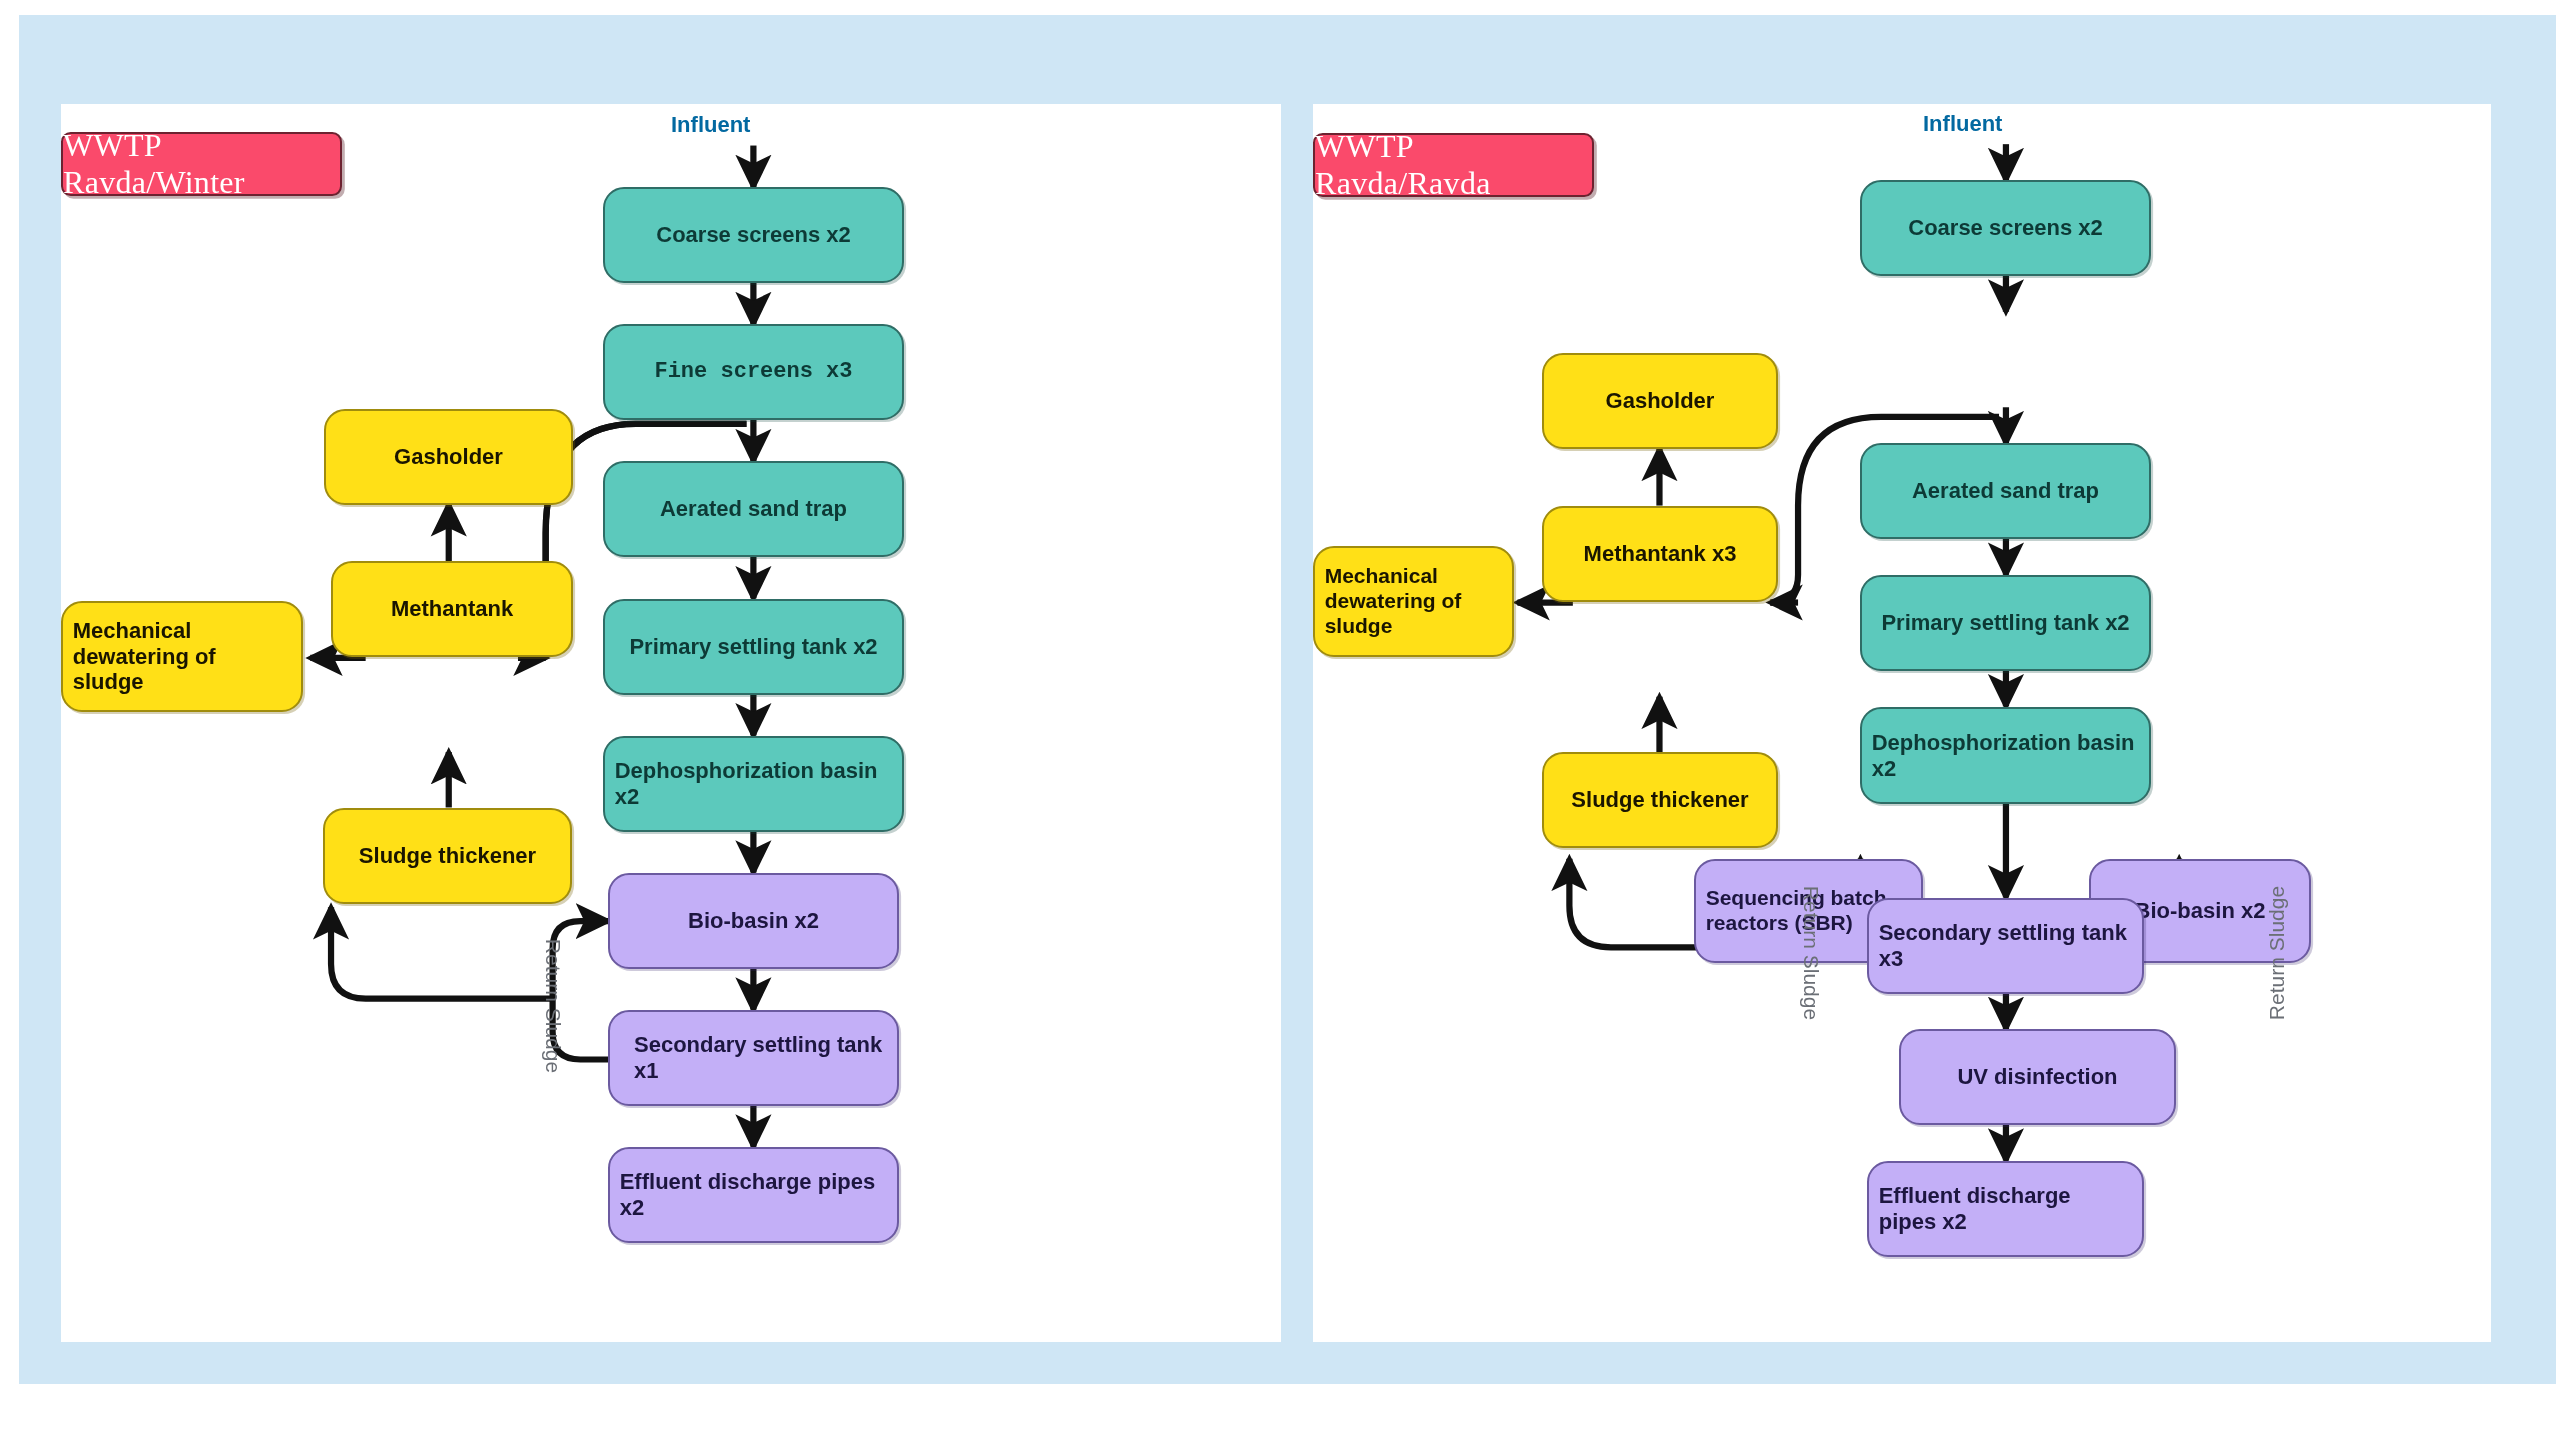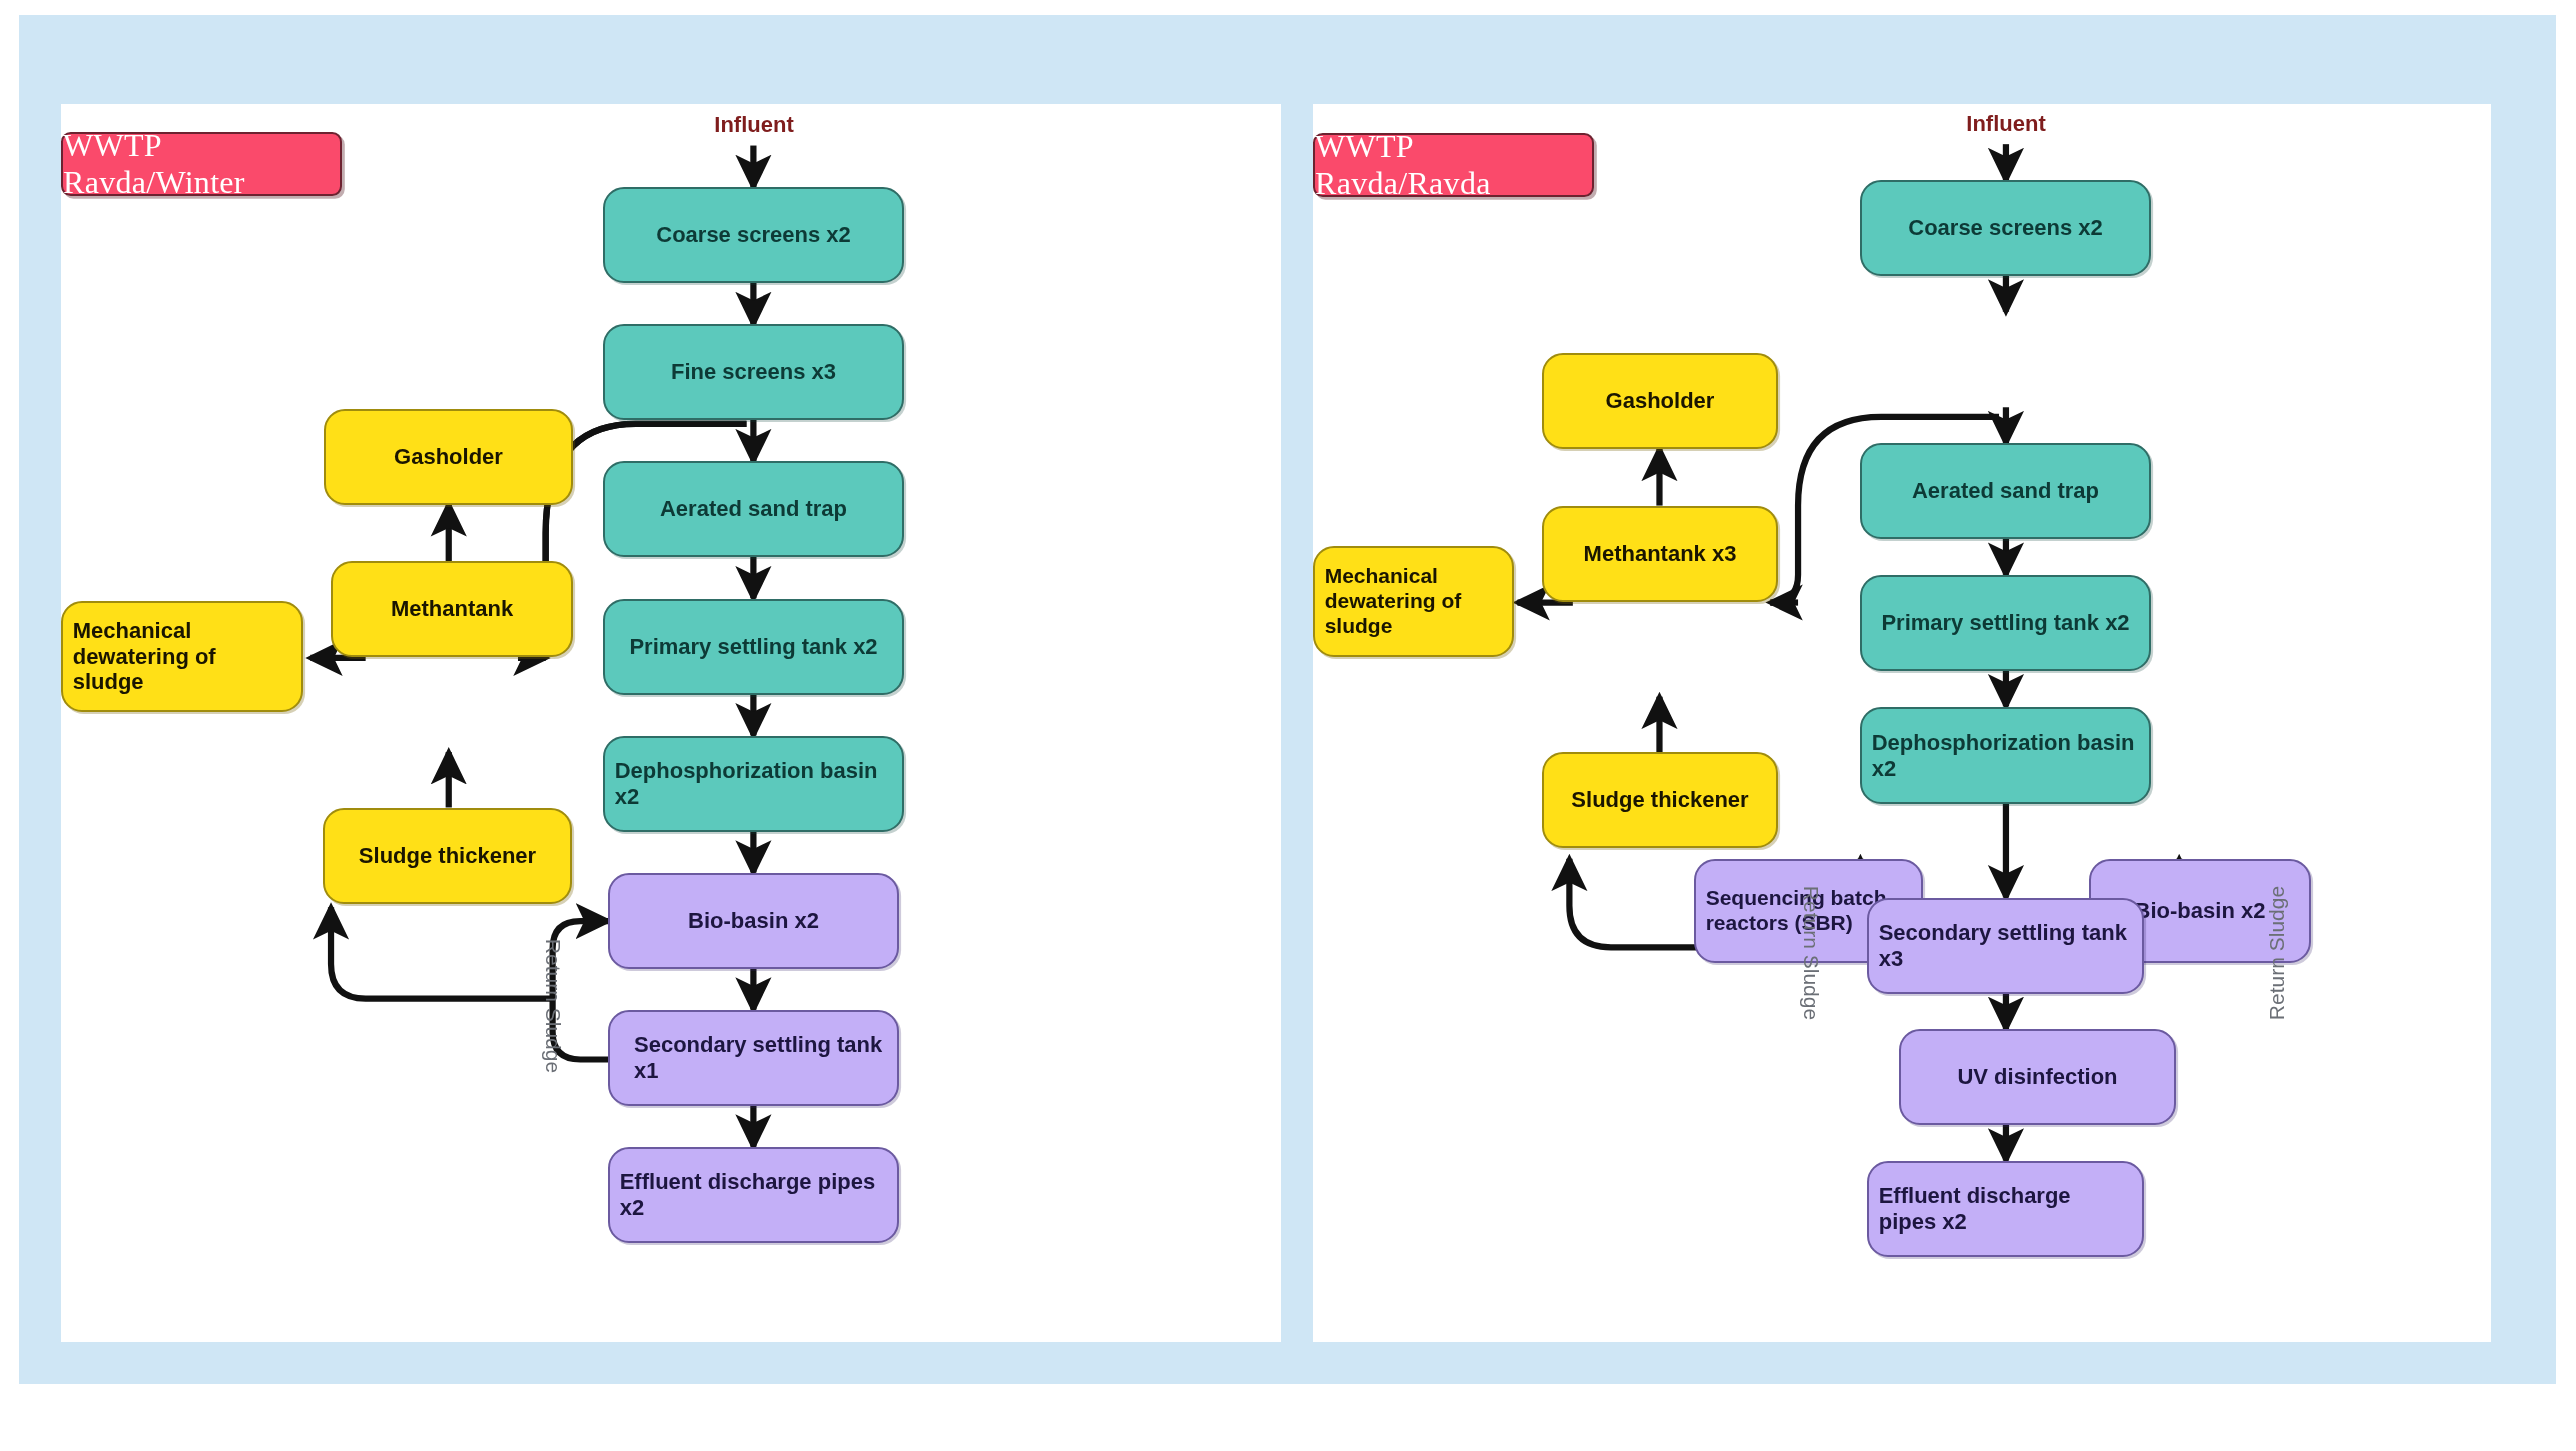--- a/index.html
+++ b/index.html
@@ -60,22 +60,21 @@
   .node.yellow{
     background:#ffe017;
     border:2.1px solid #a08c0d;
     color:#1a1500;
     box-shadow:2.1px 2.1px 0 rgba(120,100,10,0.3);
   }
 
   .plain-label{
     position:absolute;
     font-weight:bold;
-    color:#7f1d1d;
-    text-align:center;
+    color:#0369a1;
   }
 
   .rot-label{
     position:absolute;
     color:#6b6f76;
     font-weight:normal;
     white-space:nowrap;
     transform-origin:center center;
   }
   .rot-label.down{transform:rotate(90deg);}
@@ -136,21 +135,21 @@
         <path d="M 990 462 L 830 462 Q 700 462 700 620 L 700 770"></path>
       </g>
     </svg>
 
     <div class="title-badge" id="winter-title" style="left:0px;top:28px;width:277px;height:60px;font-size:32px;">WWTP Ravda/Winter</div>
 
     <div class="plain-label" style="left:610px;top:8.3px;width:166px;font-size:22px;">Influent</div>
 
     <div class="node teal" style="left:542px;top:83px;width:301px;height:96px;font-size:22px;">Coarse screens x2</div>
 
-    <div class="node teal" style="left:542px;top:220px;width:301px;height:96px;font-size:22px;">Fine screens x3</div>
+    <div class="node teal" style="left:542px;top:220px;width:301px;height:96px;font-size:22px;font-family:Liberation Mono, monospace;">Fine screens x3</div>
 
     <div class="node teal" style="left:542px;top:357px;width:301px;height:96px;font-size:22px;">Aerated sand trap</div>
 
     <div class="node teal" style="left:542px;top:495px;width:301px;height:96px;font-size:22px;">Primary settling tank x2</div>
 
     <div class="node teal" style="left:542px;top:632px;width:301px;height:96px;font-size:22px;">Dephosphorization basin x2</div>
 
     <div class="node purple" style="left:547px;top:769px;width:291px;height:96px;font-size:22px;">Bio-basin x2</div>
 
     <div class="node purple" style="left:547px;top:906px;width:291px;height:96px;font-size:22px;padding-left:24px;">Secondary settling tank x1</div>

